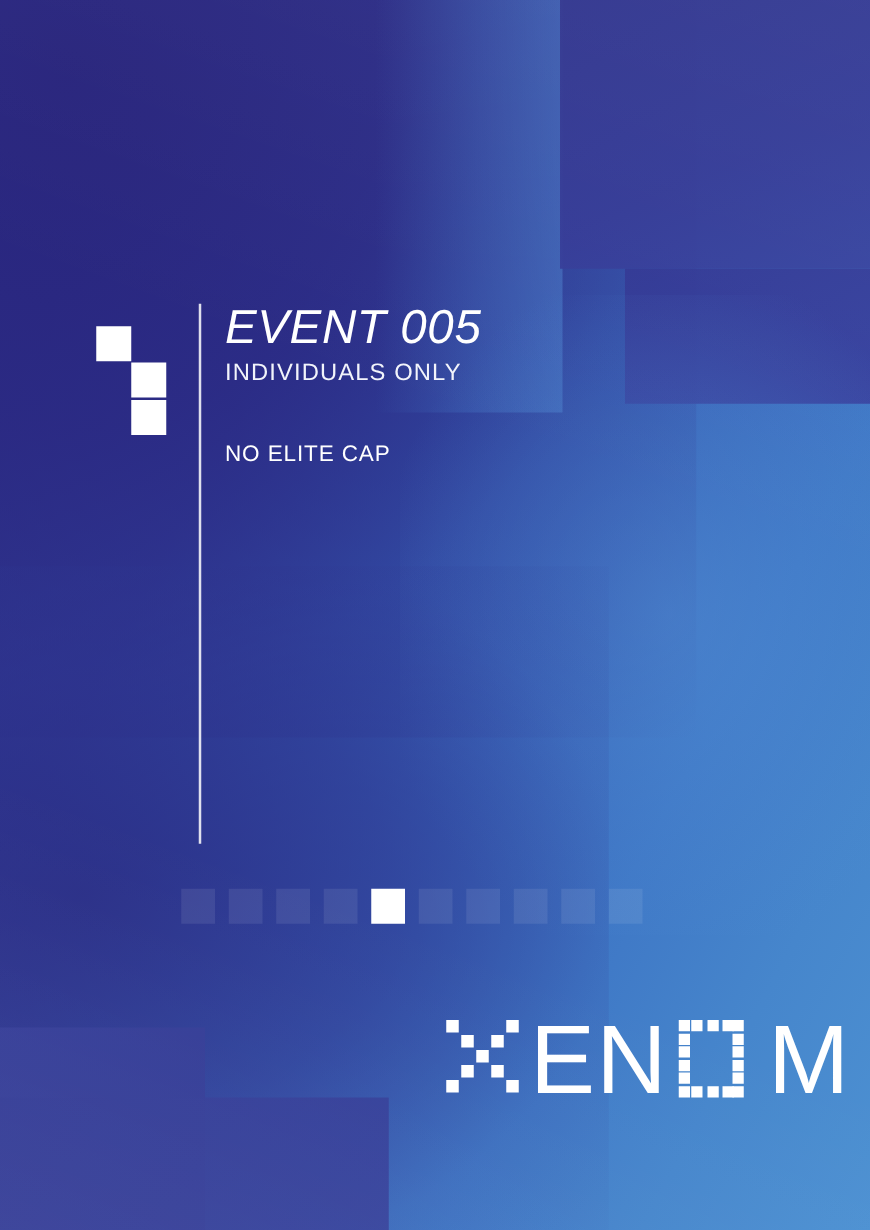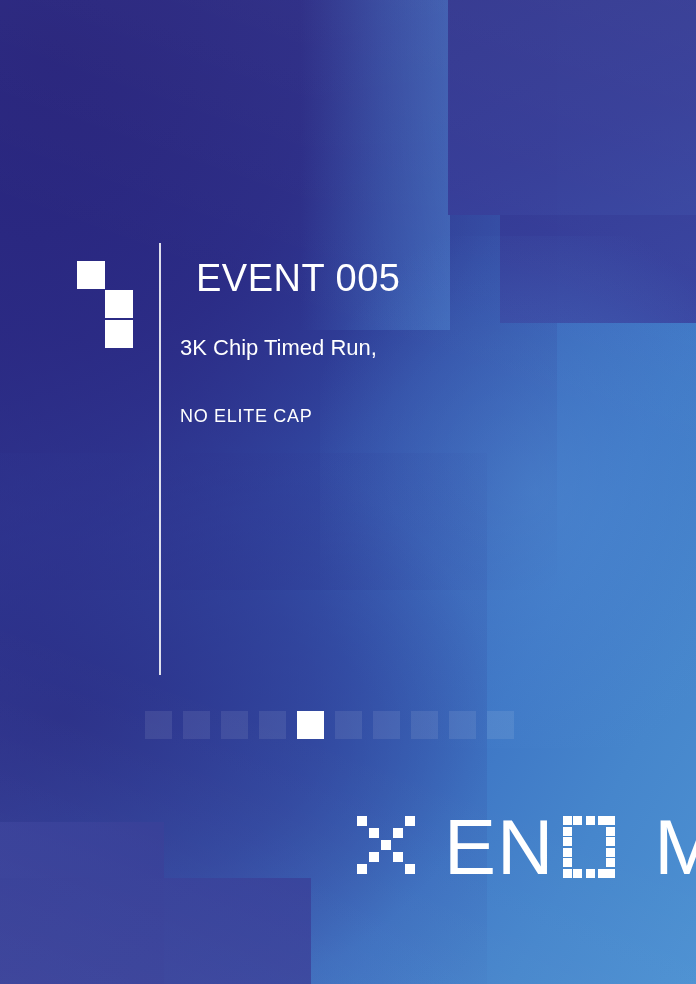--- a/index.html
+++ b/index.html
@@ -183,22 +183,23 @@
     top: 243px;
     width: 470px;
     color: #ffffff;
   }
 
   .event-title {
     font-size: 38px;
     font-weight: 400;
     letter-spacing: 0.5px;
     line-height: 1.04;
-    margin: 16px;
-    color: #ffffff;
+    margin: 0;
+    color: #ffffff;
+    font-style: italic;
   }
   .event-sub {
     font-size: 19px;
     font-weight: 300;
     letter-spacing: 0.9px;
     margin: 5px 0 0 0;
     color: #f2f4fb;
   }
   .divisions {
     font-size: 31px;
@@ -273,21 +274,20 @@
     position: absolute;
     display: block;
     background: #ffffff;
   }
   .wm-letters {
     font-size: 78px;
     font-weight: 300;
     line-height: 0.82;
     letter-spacing: 1px;
     color: #ffffff;
-    margin-left: 20px;
   }
 </style>
 </head>
 <body>
 
 <div id="poster">
 
   <div class="bg-base"></div>
   <div class="bg-dark-wash"></div>
   <div class="shaft-light"></div>
@@ -302,22 +302,22 @@
   <div class="mark">
     <i class="s1"></i>
     <i class="s2"></i>
     <i class="s3"></i>
   </div>
 
   <div class="rule"></div>
 
   <div class="copy">
     <h1 class="event-title">EVENT 005</h1>
+    <p class="event-sub">INDIVIDUALS ONLY</p>
     <p class="workout">
-      <span>3K Chip Timed Run,</span>
     </p>
     <p class="timecap">NO ELITE CAP</p>
   </div>
 
   <div class="strip" id="square-strip" style="width: 369px;">
       <i style="left: 0px; width: 27px;"></i>
       <i style="left: 38px; width: 27px;"></i>
       <i style="left: 76px; width: 27px;"></i>
       <i style="left: 114px; width: 27px;"></i>
       <i class="on" style="left: 152px; width: 27px;"></i>

